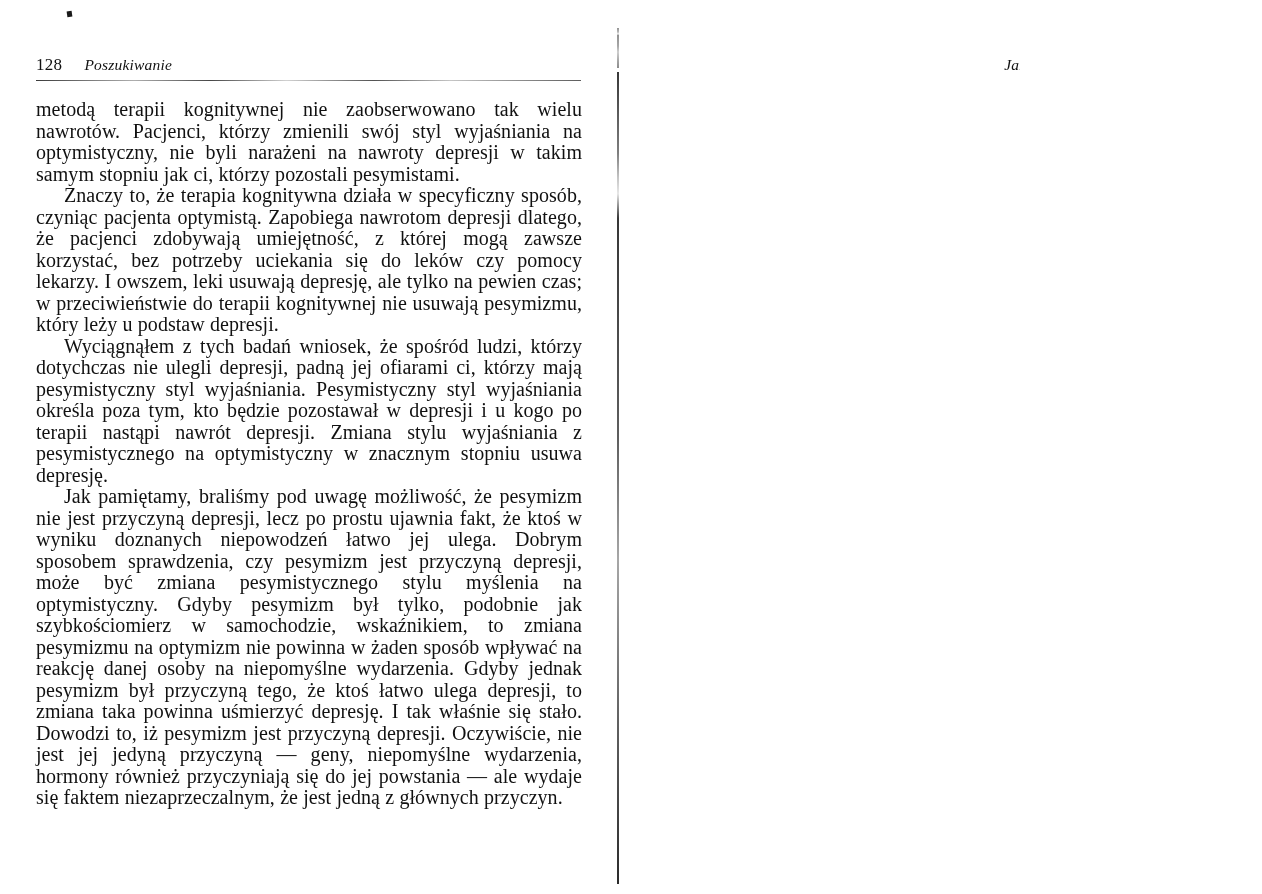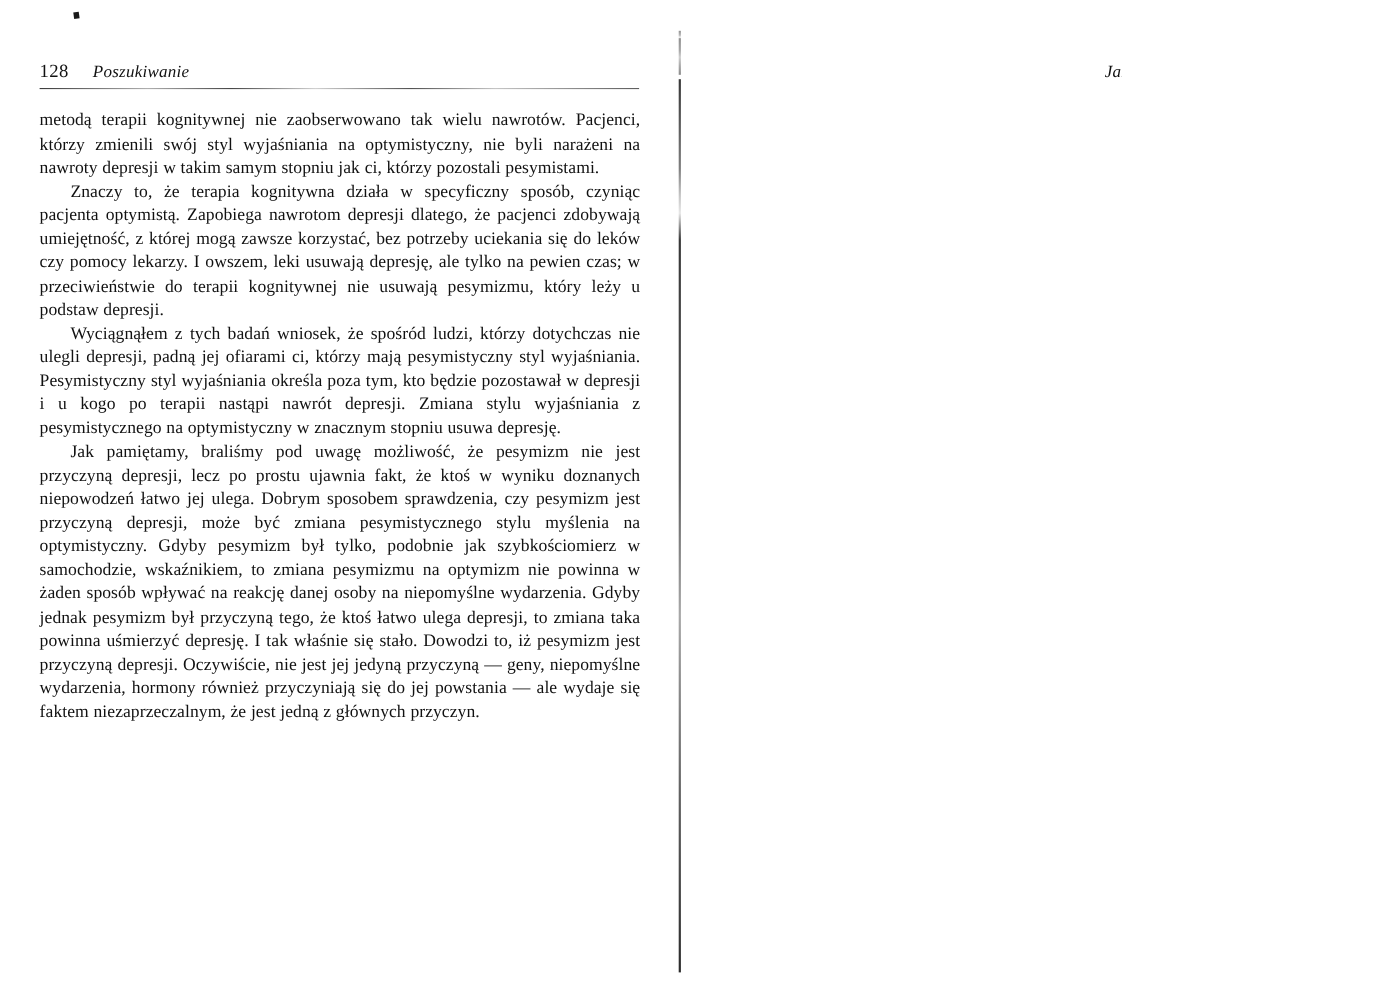--- a/index.html
+++ b/index.html
@@ -91,21 +91,21 @@
         rgba(25,25,25,0.20) 46%,
         rgba(25,25,25,0.75) 62%,
         rgba(25,25,25,0.25) 76%,
         rgba(25,25,25,0.70) 100%);
   }
   .rule-left  { left: 36px;  top: 80px; width: 545px; }
 
   .column {
     position: absolute;
     text-align: justify;
-    font-size: 16px;
+    font-size: 20px;
     line-height: 21.5px;
     letter-spacing: 0.05px;
     word-spacing: 0.2px;
     -webkit-hyphens: none;
     hyphens: none;
   }
   .col-left  { left: 36px;  top: 99px; width: 546px; }
 
   .column p {
     margin: 0;

